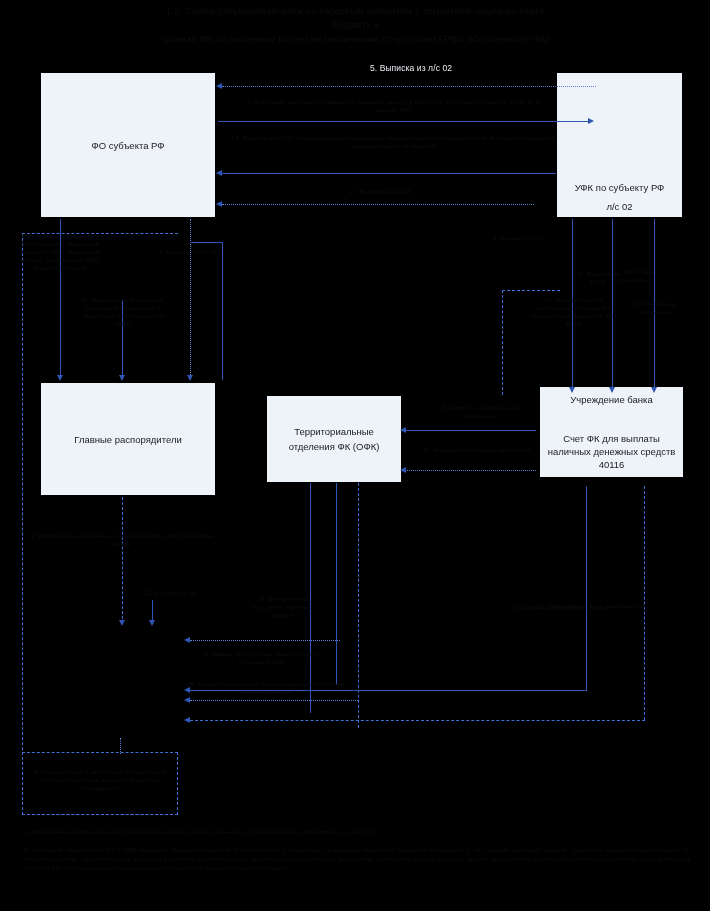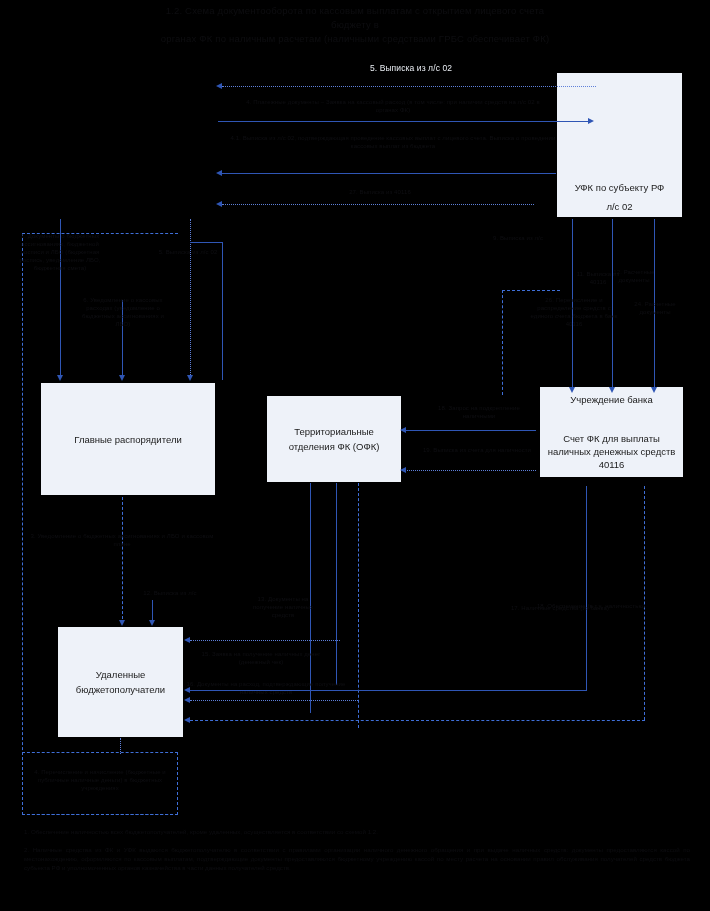--- a/index.html
+++ b/index.html
@@ -102,20 +102,25 @@
 
   <div class="title">
     <span class="l1">1.2. Схема документооборота по кассовым выплатам с открытием лицевого счета</span>
     <span class="l2">бюджету в</span>
     <span class="l3">органах ФК по наличным расчетам (наличными средствами ГРБС обеспечивает ФК)</span>
   </div>
 
   <div class="group-frame"></div>
   <div class="group-frame right-edge"></div>
 
+  <div class="box" id="box-fo">
+    <div class="inner">
+      <span>ФО субъекта РФ</span>
+    </div>
+  </div>
 
   <div class="box" id="box-ufk">
     <div class="inner">
       <span>УФК по субъекту РФ</span>
       <span class="sub" style="margin-top:6px">л/с 02</span>
     </div>
   </div>
 
   <div class="box" id="box-gr">
     <div class="inner">
@@ -130,26 +135,20 @@
     </div>
   </div>
 
   <div class="box" id="box-bank">
     <div class="inner">
       <span>Учреждение банка</span>
       <span class="sub">Счет ФК для выплаты наличных денежных средств 40116</span>
     </div>
   </div>
 
-  <div class="box" id="box-rbp">
-    <div class="inner">
-      <span>Удаленные</span>
-      <span class="sub" style="margin-top:2px">бюджетополучатели</span>
-    </div>
-  </div>
 
   <div class="doth" style="left:222px;top:86px;width:374px;"></div>
   <div class="ar l" style="left:216px;top:82.5px;"></div>
   <div class="lab bright" style="left:336px;top:63px;width:146px;">5. Выписка из л/с 02</div>
 
   <div class="ln h" style="left:218px;top:121px;width:370px;"></div>
   <div class="ar r" style="left:588px;top:117.5px;"></div>
   <div class="lab" style="left:238px;top:98px;width:310px;">4. Платежные документы – Заявка на кассовый расход (в том числе: при наличии средств на л/с 02 в органах ФК)</div>
 
   <div class="ln h" style="left:222px;top:173px;width:334px;"></div>

